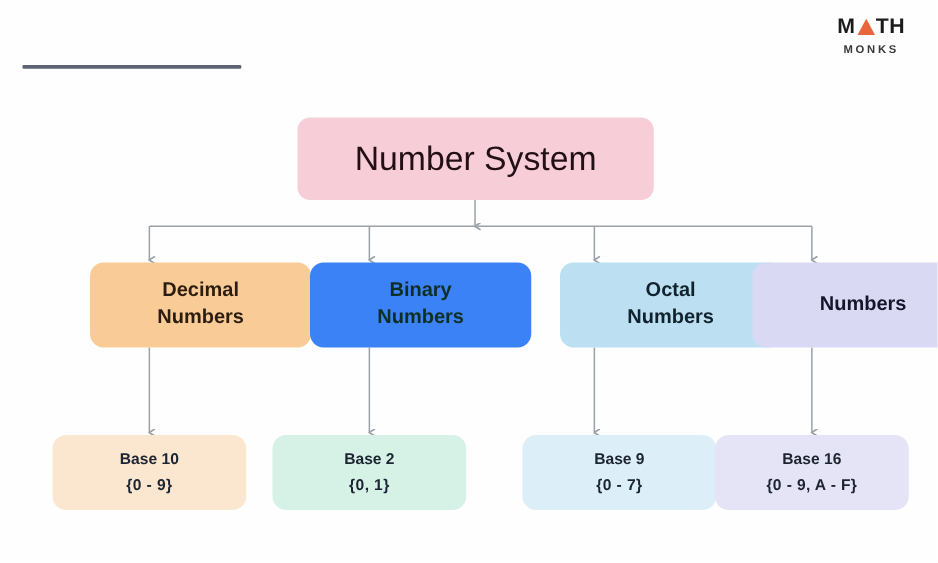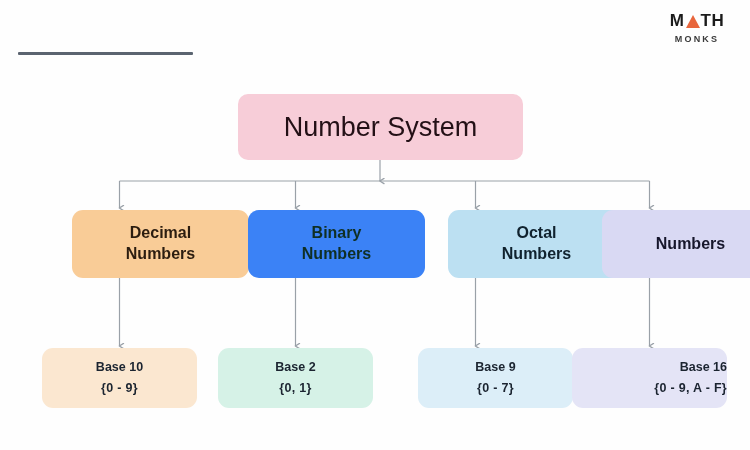--- a/index.html
+++ b/index.html
@@ -132,21 +132,21 @@
 
   
   .cat-orange  { background: #f9cc97; color: #2c1d10; }
   .cat-green   { background: #3b82f6; color: #0f2f24; }
   .cat-blue    { background: #bce0f2; color: #10222e; }
   .cat-purple  { background: #d9d9f3; color: #16162b; }
 
   .base-orange { background: #fbe7d0; }
   .base-green  { background: #d6f2e7; text-align: center; }
   .base-blue   { background: #dceef8; }
-  .base-purple { background: #e4e4f6; align-items: flex-end; }
+  .base-purple { background: #e4e4f6; }
 
   
   #connectors {
     position: absolute;
     left: 0;
     top: 0;
     width: 750px;
     height: 450px;
     pointer-events: none;
   }

